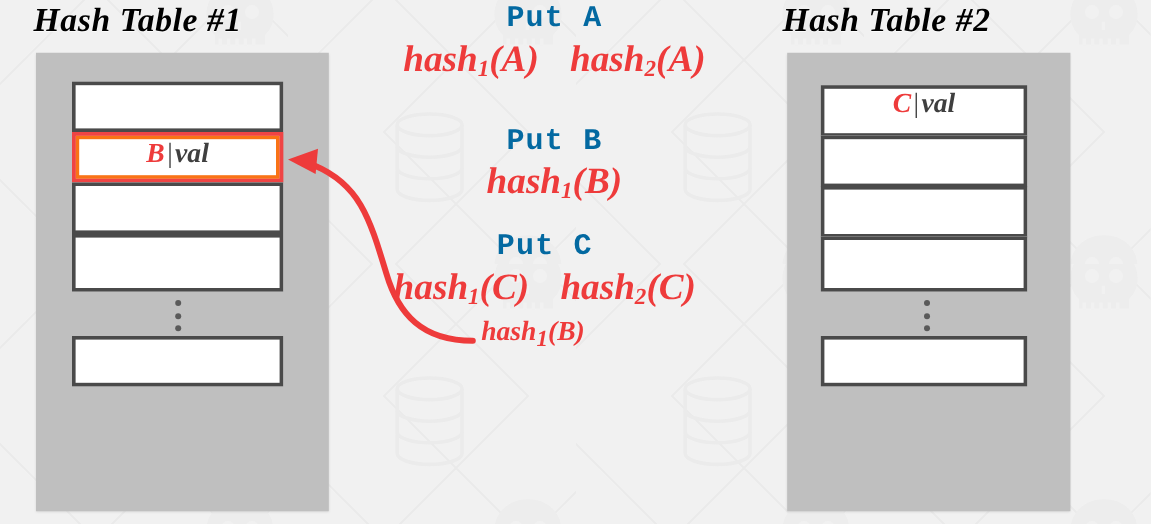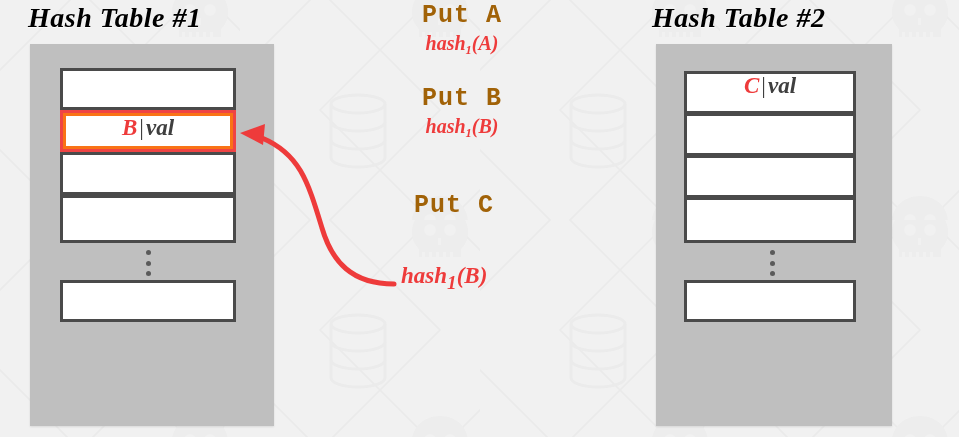--- a/index.html
+++ b/index.html
@@ -98,36 +98,36 @@
     border-radius: 50%;
     background: #5a5a5a;
   }
 
   
   .op-block { position: absolute; text-align: center; }
   .op-title {
     font-family: "Liberation Mono", monospace;
     font-size: 25px;
     font-weight: bold;
-    color: #a16207;
+    color: #0369a1;
     letter-spacing: 1px;
     line-height: 1.1;
   }
   .op-hashes {
     margin-top: 2px;
     display: flex;
     gap: 26px;
     justify-content: center;
     align-items: baseline;
   }
   .hash {
     font-family: "Liberation Serif", serif;
     font-style: italic;
     font-weight: bold;
-    font-size: 20px;
+    font-size: 31px;
     color: #ee3b3b;
     white-space: nowrap;
     line-height: 1.1;
   }
   .hash sub {
     font-size: 0.62em;
     vertical-align: baseline;
     position: relative;
     top: 4px;
   }
@@ -253,32 +253,37 @@
   </div>
 
   <div class="cell" style="left:684px; top:280px; width:172px; height:42px;">
     <span class="cell-text"></span>
   </div>
 
   <div class="op-block" style="left:332px; top:2px; width:260px;">
     <div class="op-title">Put A</div>
     <div class="op-hashes">
       <span class="hash"><span>hash</span><sub>1</sub><span>(A)</span></span>
+      <span class="hash"><span>hash</span><sub>2</sub><span>(A)</span></span>
     </div>
   </div>
 
-  <div class="op-block" style="left:332px; top:85px; width:260px;">
+  <div class="op-block" style="left:332px; top:104px; width:260px;">
     <div class="op-title">Put B</div>
     <div class="op-hashes">
       <span class="hash"><span>hash</span><sub>1</sub><span>(B)</span></span>
     </div>
   </div>
 
   <div class="op-block" style="left:324px; top:192px; width:260px;">
     <div class="op-title">Put C</div>
+    <div class="op-hashes">
+      <span class="hash"><span>hash</span><sub>1</sub><span>(C)</span></span>
+      <span class="hash"><span>hash</span><sub>2</sub><span>(C)</span></span>
+    </div>
   </div>
 
   <span class="hash-standalone" style="left:401px; top:263px;"><span>hash</span><sub>1</sub><span>(B)</span></span>
 
   <svg id="arrow-layer" width="959" height="437" viewBox="0 0 959 437" aria-hidden="true">
     <path d="M 394 284 C 352 284 332 262 322 228 C 308 182 300 154 262 138" fill="none" stroke="#ee3b3b" stroke-width="5" stroke-linecap="round"></path>
     <polygon points="240,133 265,124 263,145" fill="#ee3b3b"></polygon>
   </svg>
 
 </div>

